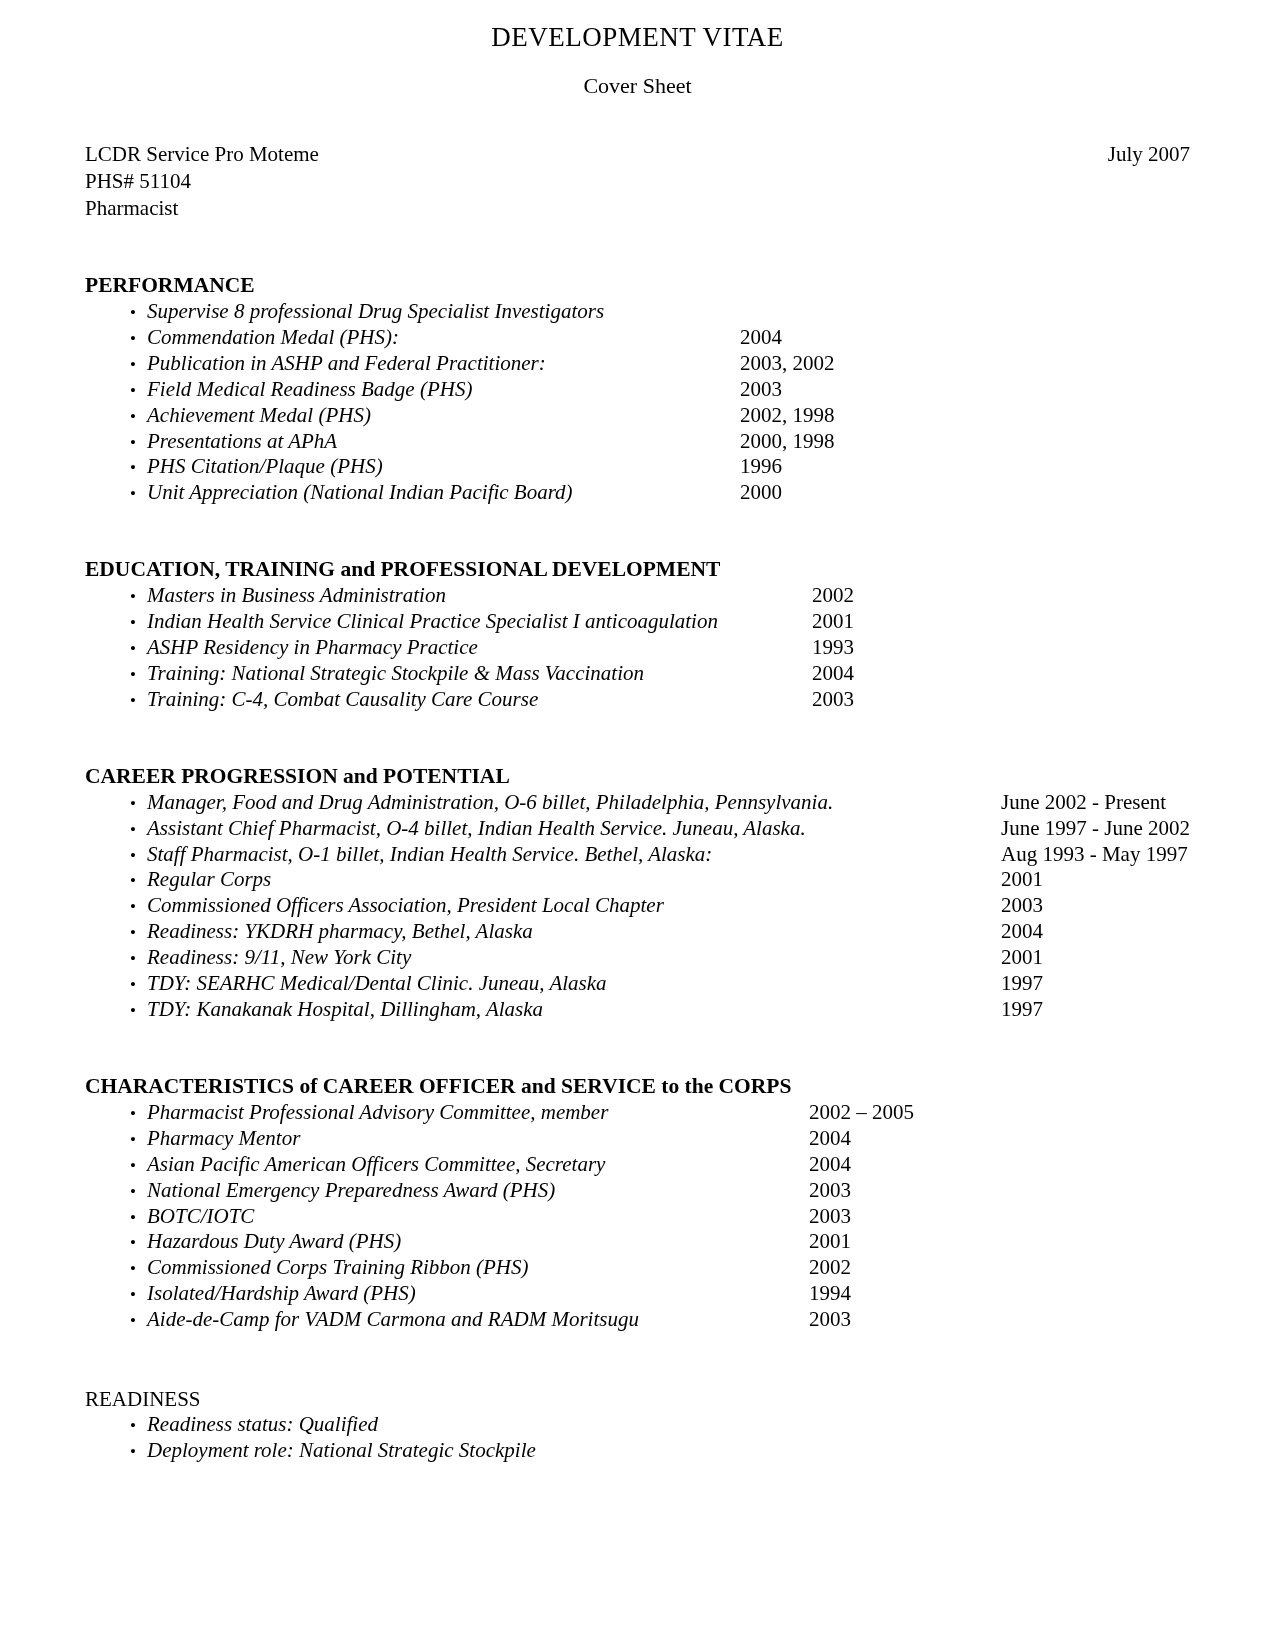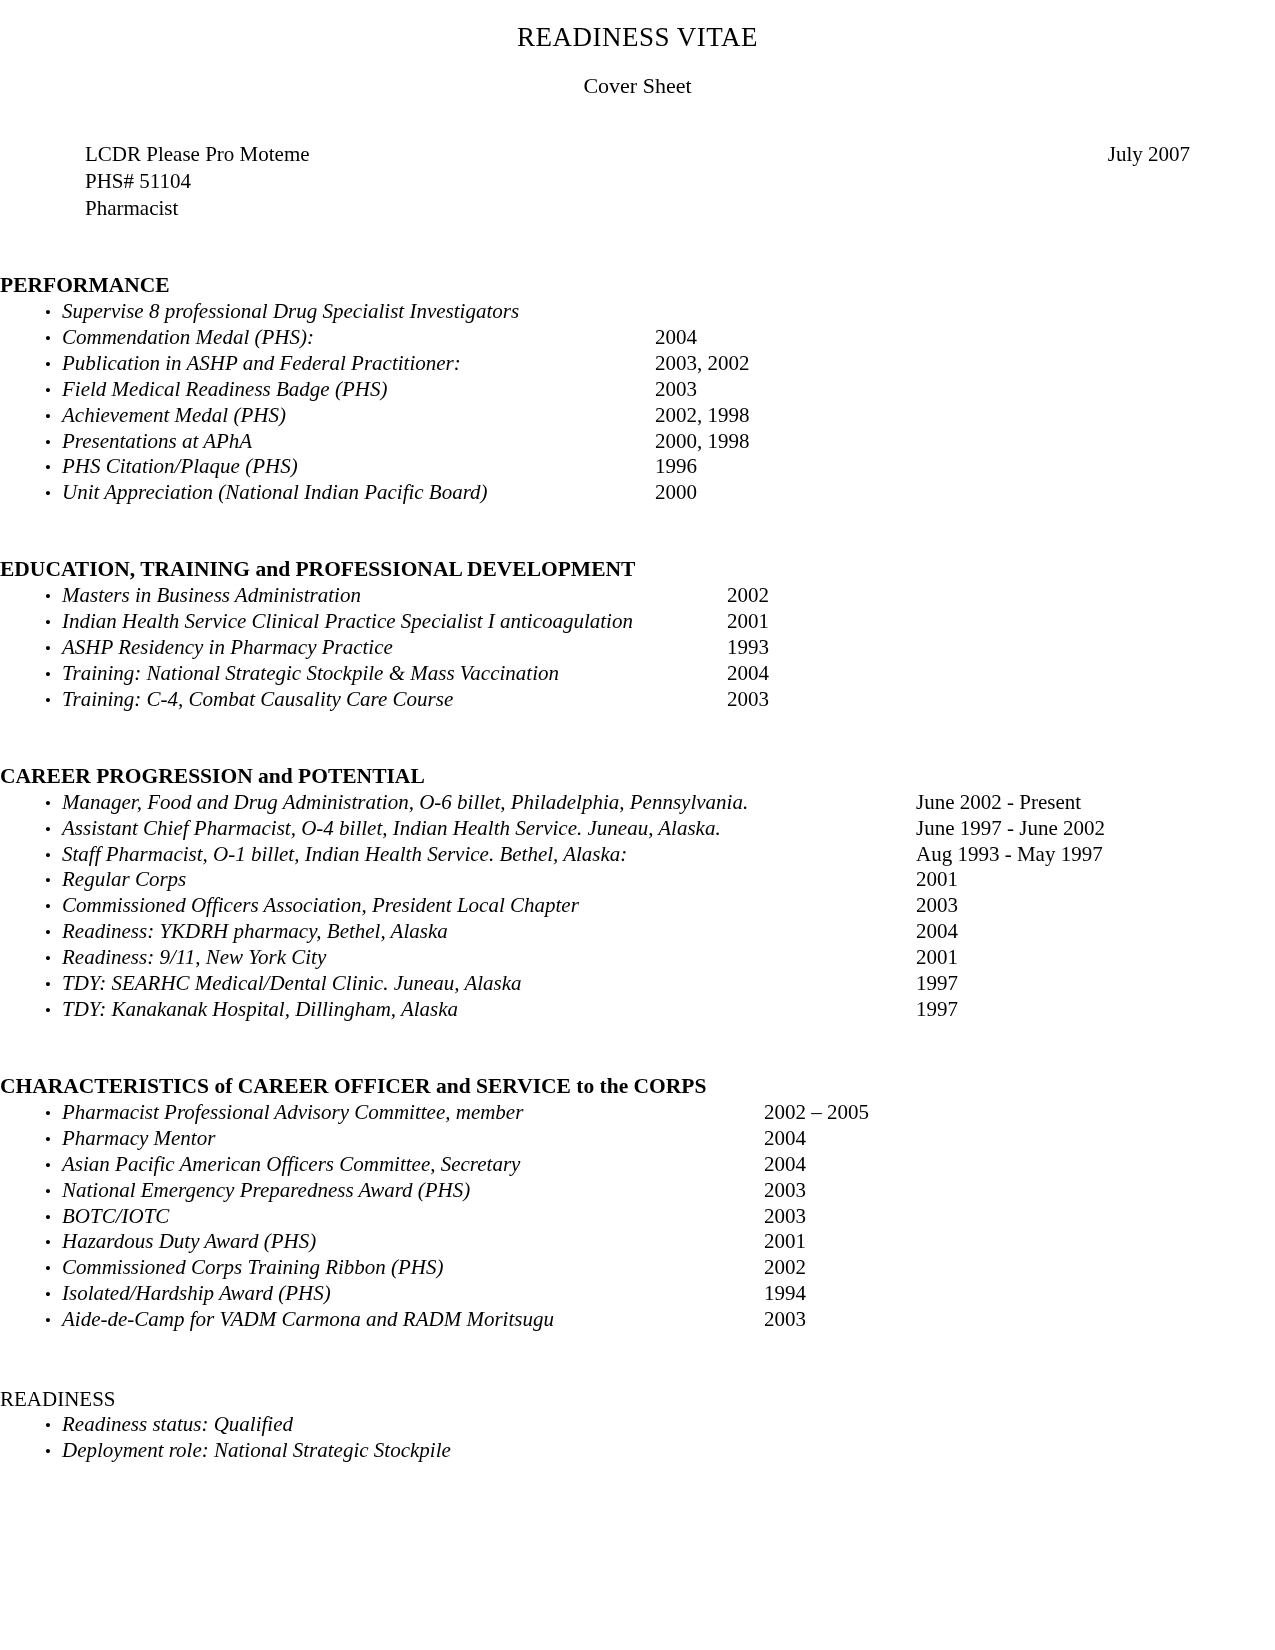--- a/index.html
+++ b/index.html
@@ -52,20 +52,21 @@
     font-size: 21px;
     line-height: 1.28;
   }
   .identity-line {
     font-size: 21px;
     line-height: 1.28;
   }
 
   
   .section {
+    padding-left: 85px;
     padding-right: 60px;
   }
   .section-heading {
     font-size: 21.5px;
     font-weight: bold;
     line-height: 1.25;
   }
   .section-heading.plain {
     font-weight: normal;
     font-size: 21px;
@@ -95,40 +96,40 @@
     font-style: italic;
   }
   .bullet-row .bdate {
     flex: 0 0 auto;
   }
 
   
   .sec-performance .bdate { position: absolute; left: 655px; }
   .sec-education   .bdate { position: absolute; left: 727px; }
   .sec-career      .bdate { position: absolute; left: 916px; }
-  .sec-character   .bdate { position: absolute; left: 724px; margin-left: 40px; }
+  .sec-character   .bdate { position: absolute; left: 724px; }
 
   .bullet-row { position: relative; }
 
   .gap-lg { height: 50px; }
   .gap-md { height: 38px; }
 </style>
 </head>
 <body>
 
 <div class="page">
 
   <div class="title-block">
-    <div class="doc-title">READINESS VITAE</div>
+    <div class="doc-title">DEVELOPMENT VITAE</div>
     <div class="doc-subtitle">Cover Sheet</div>
   </div>
 
   <div class="identity">
     <div class="identity-row">
-      <span>LCDR Please Pro Moteme</span>
+      <span>LCDR Service Pro Moteme</span>
       <span>July 2007</span>
     </div>
     <div class="identity-line">PHS# 51104</div>
     <div class="identity-line">Pharmacist</div>
   </div>
 
   <div id="sections-container">
       <div class="gap-lg"></div>
       <div class="section sec-performance">
         <div class="section-heading">PERFORMANCE</div>

